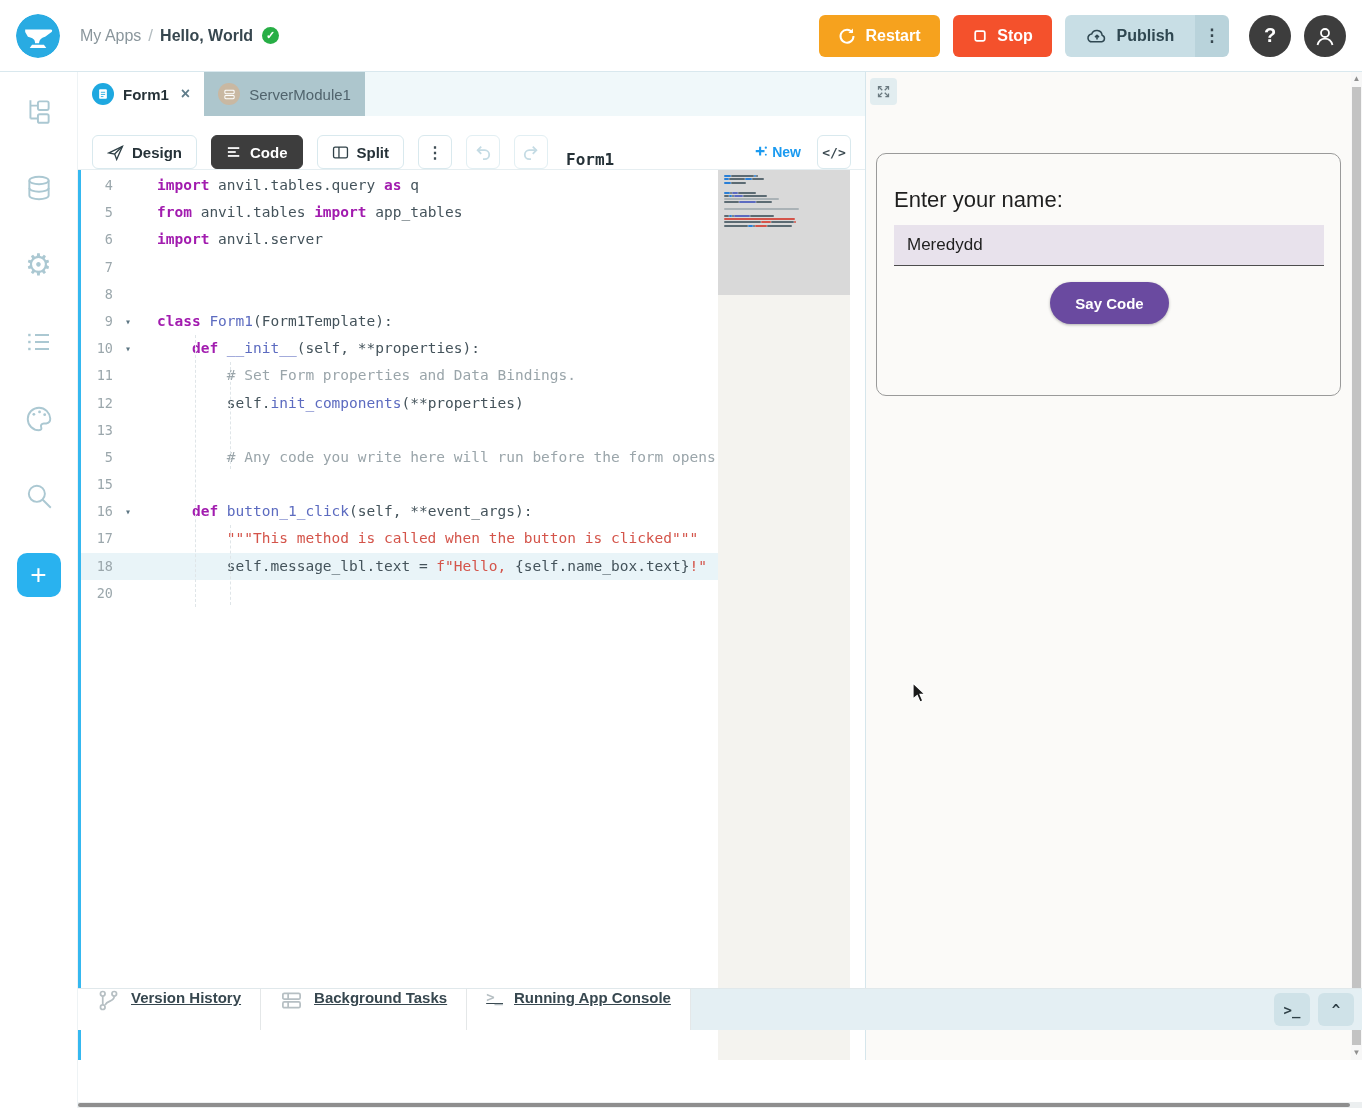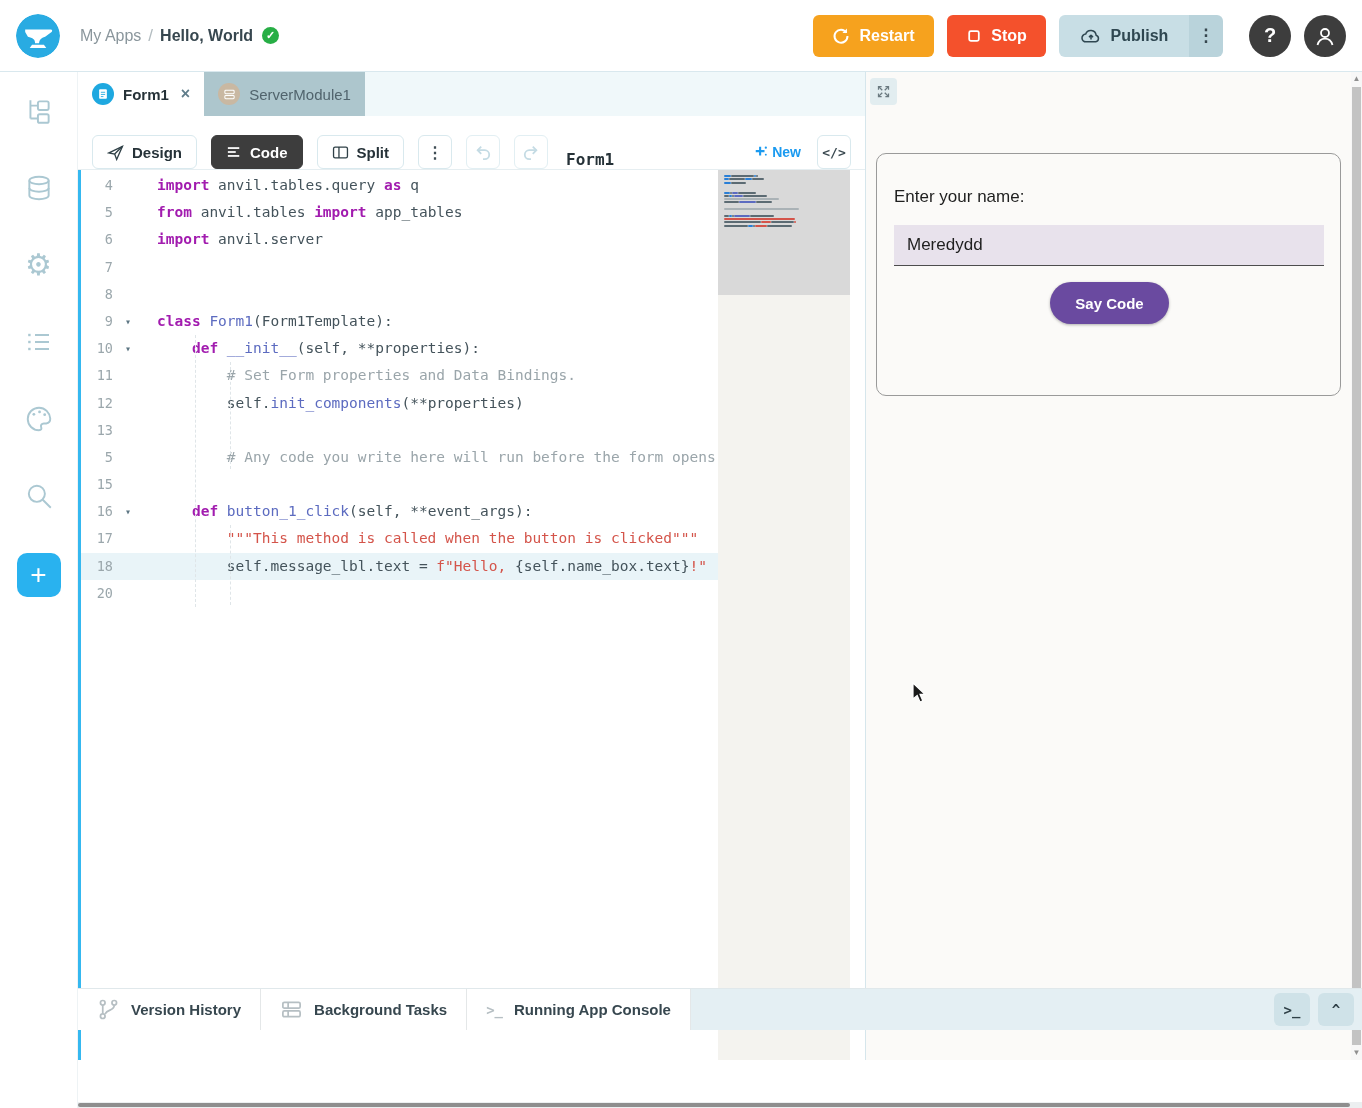--- a/index.html
+++ b/index.html
@@ -15,21 +15,21 @@
   .crumb-section { color:#8a969c; }
   .crumb-sep { color:#b3bcc0; margin:0 7px; font-size:17px; }
   .crumb-app { color:#37474f; font-weight:bold; }
   .check-badge { width:17px; height:17px; border-radius:50%; background:#27ae45; color:#fff;
                  font-size:11px; font-weight:bold; display:flex; align-items:center; justify-content:center; margin-left:9px; }
   .topbar-actions { margin-left:auto; display:flex; align-items:center; }
   .tb-btn { height:42px; border-radius:6px; display:flex; align-items:center; justify-content:center;
             font-size:16px; font-weight:bold; color:#fff; cursor:pointer; }
   .btn-restart { width:121px; background:#f6a21e; margin-right:13px; }
   .btn-stop { width:99px; background:#f4512c; margin-right:13px;justify-content:center; }
-  .publish-group { display:flex; height:42px; margin-right:26px;justify-content:space-between; }
+  .publish-group { display:flex; height:42px; margin-right:20px;justify-content:space-between; }
   .btn-publish { width:130px; background:#c8dee5; color:#2f4751; border-radius:6px 0 0 6px; }
   .btn-publish-menu { width:34px; background:#b9d3db; color:#37474f; border-radius:0 6px 6px 0;
                       display:flex; align-items:center; justify-content:center; font-size:17px; font-weight:bold; cursor:pointer; }
   .round-btn { width:42px; height:42px; border-radius:50%; background:#3d3d3d; color:#fff;
                display:flex; align-items:center; justify-content:center; font-size:20px; font-weight:bold; cursor:pointer; }
   .btn-help { margin-right:13px; }
   .btn-account { margin-right:16px; }
   .tb-icon { margin-right:9px; }
 
   
@@ -86,37 +86,37 @@
   .iguide { position:absolute; border-left:1px dashed #dfe5e8; width:0; }
   .minimap-col { position:absolute; left:637px; top:0; width:132px; height:890px; background:#f4f3ef; cursor:pointer; }
   .minimap-shade { position:absolute; left:0; top:0; width:132px; height:125px; background:#d9d9d9; }
   .mm-bar { position:absolute; height:2px; border-radius:1px; }
 
   
   .rightpanel { position:absolute; left:865px; top:72px; width:497px; height:988px; background:#fbfaf8; border-left:1px solid #d6e6ec; }
   .expand-btn { position:absolute; left:4px; top:6px; width:27px; height:27px; background:#e2edf0; border-radius:4px;
                 display:flex; align-items:center; justify-content:center; cursor:pointer; }
   .app-card { position:absolute; left:10px; top:81px; width:465px; height:243px; border:1px solid #9a9a9a; border-radius:10px; }
-  .prompt { position:absolute; left:17px; top:33px; font-size:17px; color:#1f1f1f; }
+  .prompt { position:absolute; left:17px; top:33px; font-size:22px; color:#1f1f1f; }
   .name-input { position:absolute; left:17px; top:71px; width:430px; height:41px; background:#e8e2ec; border:none;
                 border-bottom:1px solid #4d4d4d; font-family:"Liberation Sans", sans-serif; font-size:17px; color:#1f1f1f;
                 padding:0 13px; outline:none; }
   .say-hello { position:absolute; left:173px; top:128px; width:119px; height:42px; background:#6a4aa0; border:none;
                border-radius:21px; color:#fff; font-size:15px; font-weight:bold; font-family:"Liberation Sans", sans-serif;
                cursor:pointer; box-shadow:0 1px 3px rgba(0,0,0,.3); }
   .vscroll { position:absolute; right:0; top:0; width:11px; height:988px; background:#f7f7f7; }
   .vs-arrow { position:absolute; left:0; width:11px; height:14px; color:#8f8f8f; font-size:8px; text-align:center; line-height:14px; cursor:pointer; }
   .vs-up { top:0; } .vs-down { bottom:0; }
   .vs-thumb { position:absolute; left:1px; top:15px; width:9px; height:958px; background:#c3c3c3; cursor:pointer; }
 
   
   .bottombar { position:absolute; left:78px; top:988px; width:1284px; height:42px; background:#e4eff3;
                border-top:1px solid #e0e8eb; display:flex; }
-  .bottom-tab { background:#fff; border-right:1px solid #e4e7e8; display:flex; align-items:center; padding:0 19px;
-                font-size:15px; font-weight:bold; color:#37474f; cursor:pointer; }
+  .bottom-tab { background:#fff; border-right:1px solid #e4e7e8; display:flex; align-items:flex-start; padding:0 19px;
+                font-size:15px; font-weight:bold; color:#37474f; cursor:pointer;text-decoration:underline; }
   .bottom-tab .bicon { margin-right:11px; }
   .console-glyph { font-family:"DejaVu Sans Mono", monospace; font-size:14px; font-weight:bold; color:#b6bfc3; }
   .bb-actions { margin-left:auto; display:flex; align-items:center; padding-right:8px; }
   .bb-btn { width:36px; height:33px; background:#cfe2e8; border-radius:6px; margin-left:8px; display:flex; align-items:center;
             justify-content:center; font-family:"DejaVu Sans Mono", monospace; font-size:14px; font-weight:bold; color:#2f4047; cursor:pointer; }
   .hscroll { position:absolute; left:78px; top:1102px; width:1284px; height:6px; background:#eceff0; }
   .hs-thumb { position:absolute; left:0; top:1px; width:1272px; height:4px; background:#8e8e8e; border-radius:2px; cursor:pointer; }
 
   .cursor { position:absolute; left:912px; top:682px; z-index:99; pointer-events:none; }
 </style>

